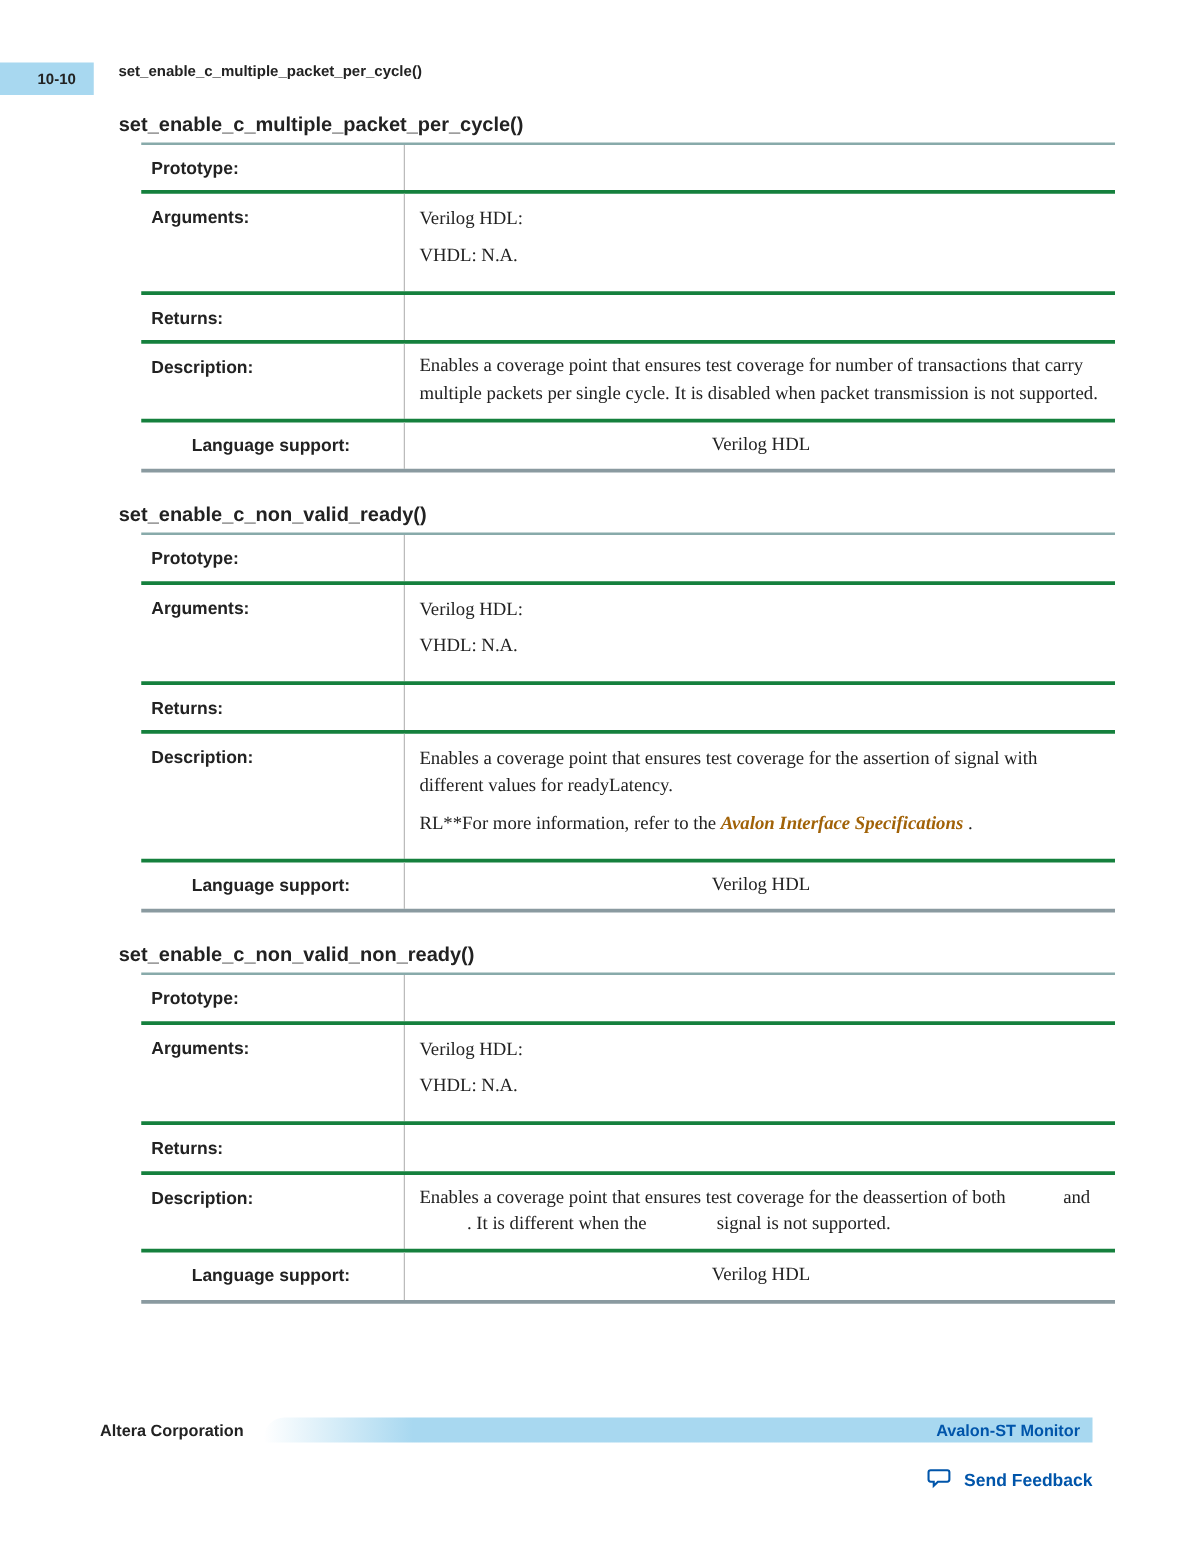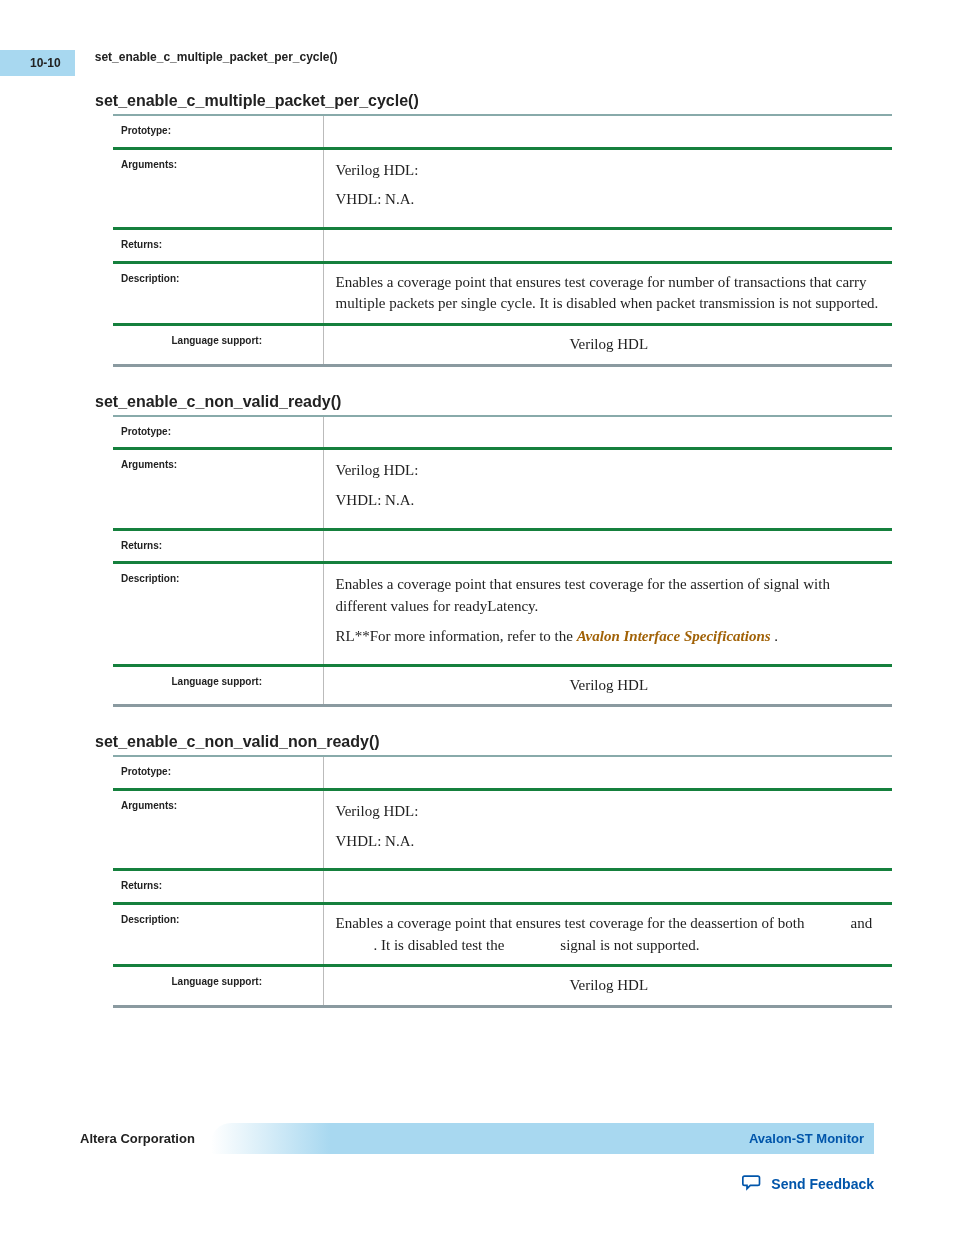--- a/index.html
+++ b/index.html
@@ -53,21 +53,21 @@
     vertical-align: top;
     font-size: 15px;
     line-height: 1.45;
   }
   .api-table tr:first-child td { border-top: 2px solid #8aa; }
   .api-table tr.last td { border-bottom: 3px solid #8a9aa0; text-align: center; }
   .api-table td.label {
     width: 210px;
     font-family: -apple-system, 'Helvetica Neue', Arial, sans-serif;
     font-weight: 700;
-    font-size: 10px;
+    font-size: 14px;
     border-right: 1px solid #bbb;
     padding-left: 8px;
   }
   .api-table td.value {
     padding-left: 12px;
     color: #222;
   }
   .value p { margin: 2px 0 8px 0; }
   .link {
     color: #a16207;
@@ -85,21 +85,21 @@
     display: flex;
     align-items: center;
     font-family: -apple-system, 'Helvetica Neue', Arial, sans-serif;
     font-size: 13px;
     font-weight: 700;
     text-align: center;
   }
   .footer-left { color: #222; white-space: nowrap; padding-right: 16px; }
   .footer-swoosh {
     flex: 1;
-    height: 31px;
+    height: 20px;
     background: linear-gradient(90deg, #fff 0%, #a8d8f0 18%, #a8d8f0 100%);
     border-top-left-radius: 20px;
     border-bottom-left-radius: 4px;
     position: relative;
     display: flex;
     align-items: center;
     justify-content: flex-end;
     padding-right: 10px;
   }
   .footer-right { color: #0055aa; }
@@ -206,21 +206,21 @@
         <p>VHDL: N.A.</p>
       </td>
     </tr>
     <tr>
       <td class="label">Returns:</td>
       <td class="value"></td>
     </tr>
     <tr>
       <td class="label">Description:</td>
       <td class="value">
-        <span>Enables a coverage point that ensures test coverage for the deassertion of both</span><span class="gap"></span><span>and</span><span class="gap2"></span><span>. It is disabled test the</span><span class="gap3"></span><span>signal is not supported.</span>
+        <span>Enables a coverage point that ensures test coverage for the deassertion of both</span><span class="gap"></span><span>and</span><span class="gap2"></span><span>. It is different when the</span><span class="gap3"></span><span>signal is not supported.</span>
       </td>
     </tr>
     <tr class="last">
       <td class="label">Language support:</td>
       <td class="value">Verilog HDL</td>
     </tr>
   </tbody>
     </table>
 
 </div>

